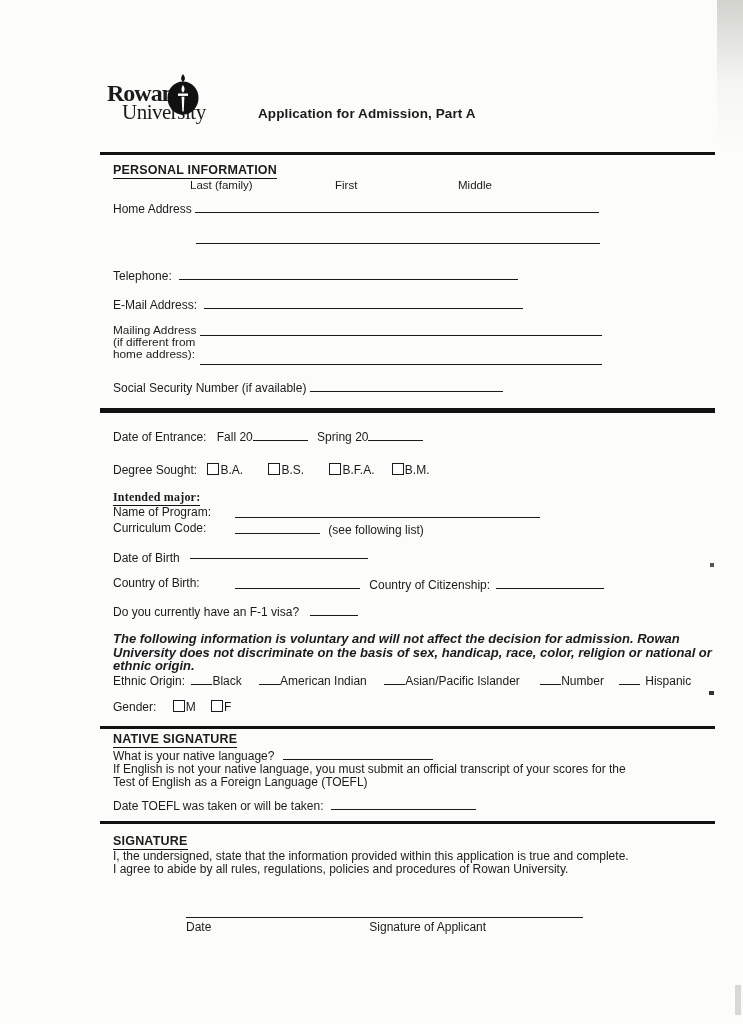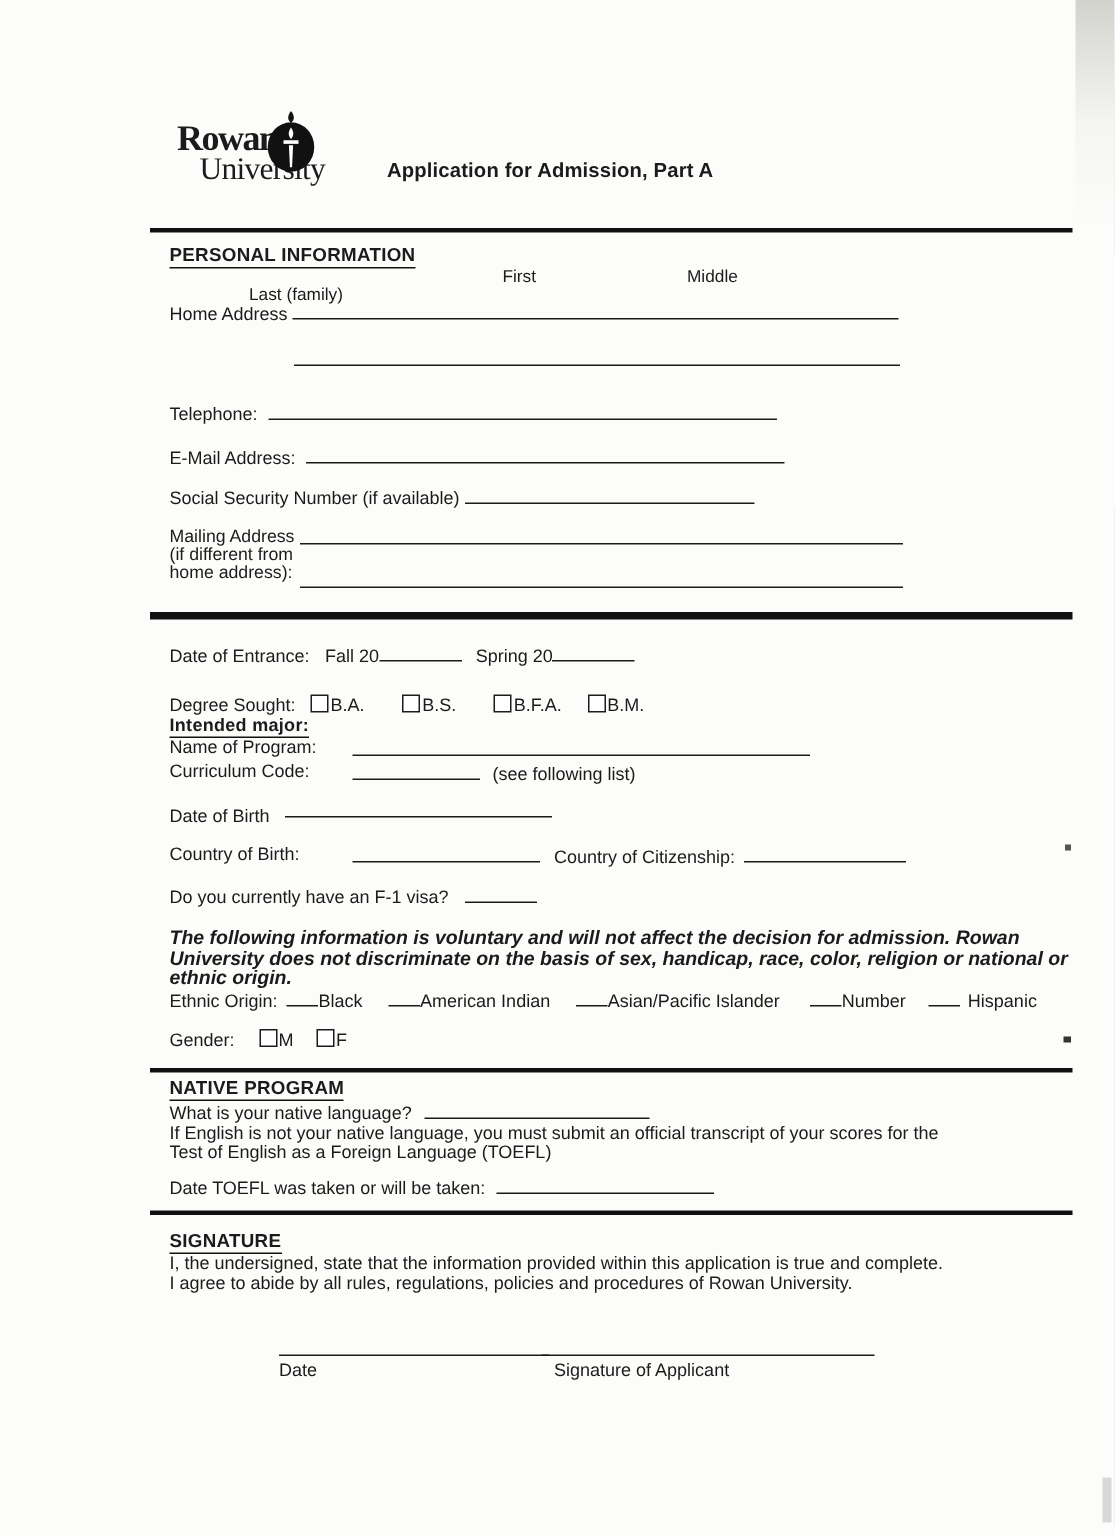--- a/index.html
+++ b/index.html
@@ -6,21 +6,21 @@
   .page{
     position:relative;
     width:743px;height:1024px;
     background:#fcfcfa;
     font-family:"Liberation Sans","DejaVu Sans",sans-serif;
     color:#1b1b1b;
     overflow:hidden;
     box-sizing:border-box;
   }
   
-  .logo{position:absolute;left:118px;top:82px;width:130px;}
+  .logo{position:absolute;left:107px;top:82px;width:130px;}
   .logo-line1{font-family:"Liberation Serif","DejaVu Serif",serif;font-weight:bold;font-size:24px;letter-spacing:-1px;line-height:22px;}
   .logo-line2{font-family:"Liberation Serif","DejaVu Serif",serif;font-size:21px;letter-spacing:-0.5px;line-height:20px;margin-left:15px;margin-top:-2px;}
   .torch{position:absolute;left:58px;top:-8px;}
   .doc-title{position:absolute;left:258px;top:106px;font-size:13.5px;font-weight:bold;letter-spacing:0.1px;}
   
   .content{position:absolute;left:100px;top:0;width:615px;font-size:12px;line-height:13px;}
   .inner{padding-left:13px;padding-right:0;}
   .divider{height:4px;background:#111;border:0;margin:0;}
   .divider.thick{height:5px;}
   .divider.thin{height:3px;}
@@ -68,79 +68,79 @@
   <div class="content">
 
     <hr class="divider thin" style="margin-top:152px;">
 
     <div class="inner">
       <div style="margin-top:9px;">
         <span class="sec-heading">PERSONAL INFORMATION</span>
       </div>
 
       <div class="sublabels">
-        <span style="left:53px;margin-top:12px;">Last (family)</span>
+        <span style="left:77px;">Last (family)</span>
         <span style="left:222px;">First</span>
         <span style="left:345px;">Middle</span>
       </div>
 
       <div class="row" style="margin-top:10px;">
         <span>Home Address</span>
         <span class="blank" style="width:404px;"></span>
       </div>
       <div class="row" style="margin-top:16px;">
         <span class="blank" style="width:404px;margin-left:83px;"></span>
       </div>
 
       <div class="row" style="margin-top:21px;">
         <span>Telephone:</span>
         <span class="blank" style="width:339px;margin-left:4px;"></span>
       </div>
 
       <div class="row" style="margin-top:14px;">
         <span>E-Mail Address:</span>
         <span class="blank" style="width:319px;margin-left:4px;"></span>
-      </div>
-
-      <div class="row" style="margin-top:12px;">
-        <span>Social Security Number (if available)</span>
-        <span class="blank" style="width:193px;"></span>
       </div>
 
       <div class="row" style="margin-top:12px;">
         <span class="label-col" style="width:87px;white-space:normal;line-height:12px;font-size:11.8px;">
           <span>Mailing Address</span><br>
           <span>(if different from</span><br>
           <span>home address):</span>
         </span><span class="label-col">
           <span class="blank" style="width:402px;"></span><br>
           <span class="blank" style="width:402px;margin-top:14px;"></span>
         </span>
       </div>
+
+      <div class="row" style="margin-top:12px;">
+        <span>Social Security Number (if available)</span>
+        <span class="blank" style="width:193px;"></span>
+      </div>
     </div>
 
     <hr class="divider thick" style="margin-top:13px;">
 
     <div class="inner">
 
       <div class="row" style="margin-top:16px;">
         <span>Date of Entrance:</span>
         <span style="margin-left:7px;">Fall 20</span><span class="blank" style="width:55px;"></span>
         <span style="margin-left:6px;">Spring 20</span><span class="blank" style="width:55px;"></span>
       </div>
 
       <div class="row" style="margin-top:19px;">
         <span>Degree Sought:</span>
         <span style="margin-left:7px;"><span class="cb"></span><span>B.A.</span></span>
         <span style="margin-left:22px;"><span class="cb"></span><span>B.S.</span></span>
         <span style="margin-left:22px;"><span class="cb"></span><span>B.F.A.</span></span>
         <span style="margin-left:14px;"><span class="cb"></span><span>B.M.</span></span>
       </div>
 
-      <div style="">
+      <div style="margin-top:14px;font-family:Liberation Serif, serif;">
         <span class="sec-heading" style="font-size:12px;">Intended major:</span>
       </div>
       <div class="row">
         <span class="label-col" style="width:122px;">Name of Program:</span><span class="blank" style="width:305px;"></span>
       </div>
       <div class="row" style="margin-top:1px;">
         <span class="label-col" style="width:122px;">Curriculum Code:</span><span class="blank" style="width:85px;"></span>
         <span style="margin-left:5px;">(see following list)</span>
       </div>
 
@@ -179,21 +179,21 @@
         <span>Gender:</span>
         <span style="margin-left:13px;"><span class="cb"></span><span>M</span></span>
         <span style="margin-left:12px;"><span class="cb"></span><span>F</span></span>
       </div>
     </div>
 
     <hr class="divider thin" style="margin-top:12px;">
 
     <div class="inner">
       <div style="margin-top:4px;">
-        <span class="sec-heading">NATIVE PROGRAM</span>
+        <span class="sec-heading">NATIVE SIGNATURE</span>
       </div>
       <div class="row">
         <span>What is your native language?</span>
         <span class="blank" style="width:150px;margin-left:5px;"></span>
       </div>
       <div>
         <span>If English is not your native language, you must submit an official transcript of your scores for the</span><br>
         <span>Test of English as a Foreign Language (TOEFL)</span>
       </div>
       <div class="row" style="margin-top:9px;">

